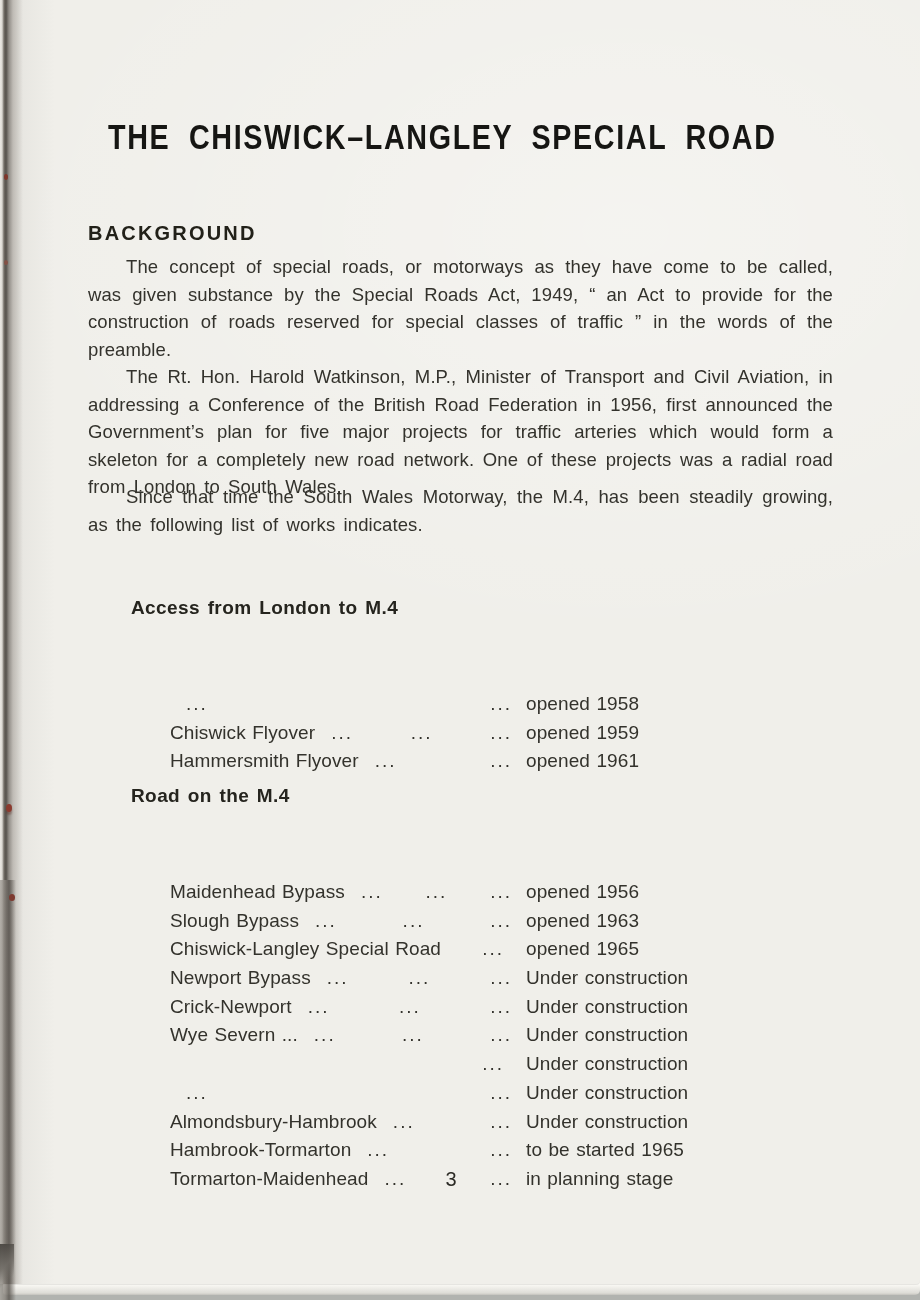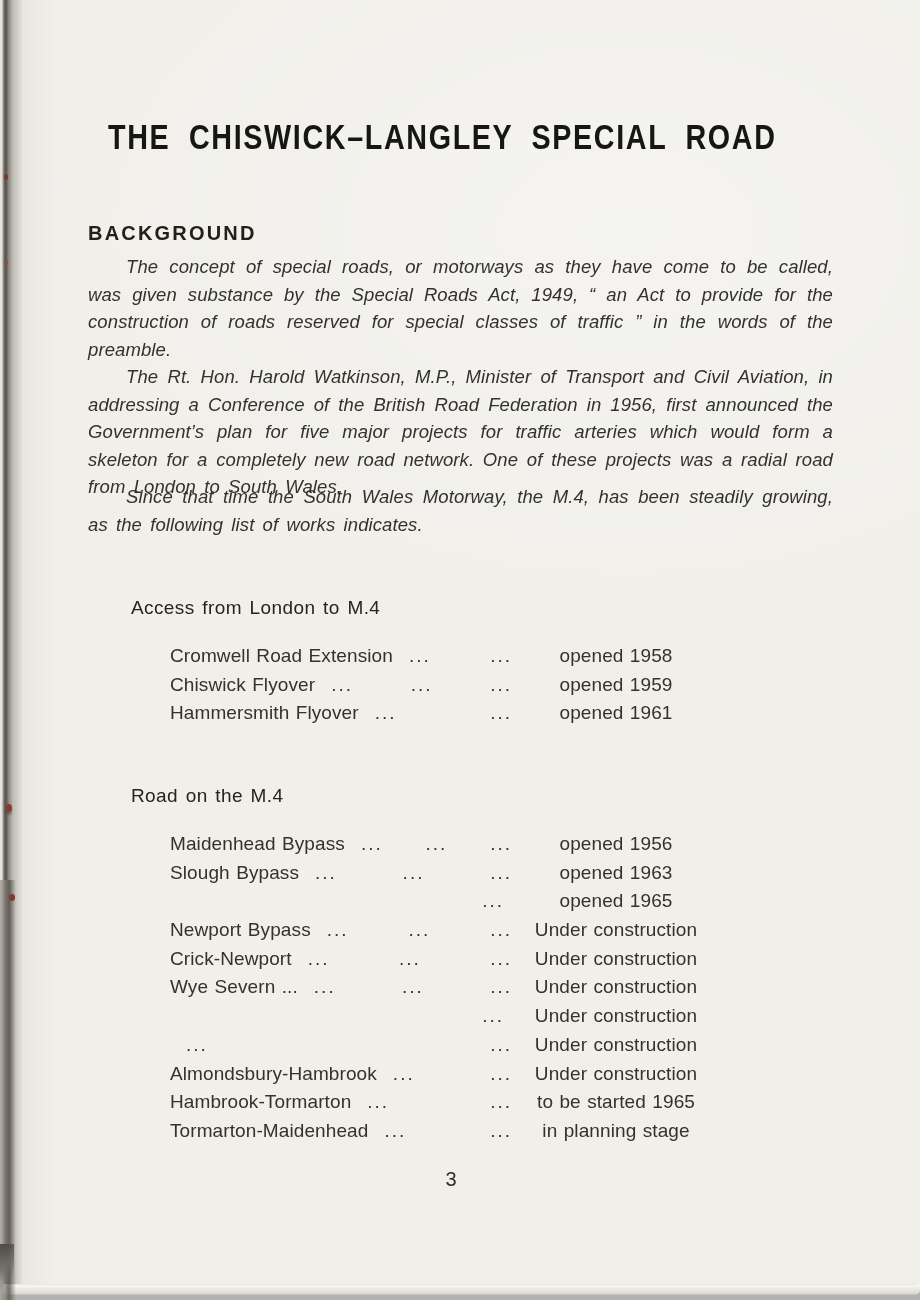--- a/index.html
+++ b/index.html
@@ -61,41 +61,41 @@
     letter-spacing:2px;word-spacing:11px;line-height:1;
     transform:scaleX(0.82);transform-origin:left center;
   }
   h2{
     position:absolute;top:222px;left:88px;
     font-size:20px;font-weight:bold;color:#222119;letter-spacing:2.2px;text-align:right;
   }
   p.body{
     position:absolute;left:88px;width:745px;
     font-size:18.5px;line-height:27.6px;color:#33322c;
-    text-align:justify;text-indent:38px;word-spacing:3px;letter-spacing:.1px;font-style:italic;
+    text-align:justify;text-indent:38px;word-spacing:3px;letter-spacing:.1px;
   }
   .p1{top:253px;} .p2{top:363px;} .p3{top:483px;}
   h3{
     position:absolute;left:131px;
-    font-size:19px;font-weight:normal;color:#25241e;letter-spacing:.4px;word-spacing:2px;
+    font-size:19px;font-weight:bold;color:#25241e;letter-spacing:.4px;word-spacing:2px;
   }
   .h-access{top:597px;} .h-work{top:785px;}
 
   
   .rows{position:absolute;left:170px;width:536px;}
   #access-rows{top:645px;} #work-rows{top:833px;}
   .list-row{
     display:flex;align-items:baseline;height:28.7px;
     font-size:19px;color:#33322c;letter-spacing:.1px;word-spacing:1px;white-space:nowrap;
   }
   .row-name{flex:none;}
   .row-leaders{flex:1;display:flex;justify-content:space-between;padding:0 14px 0 16px;min-width:0;overflow:hidden;}
   .row-leaders.single{justify-content:flex-end;padding-right:22px;}
   .row-leaders .g{letter-spacing:2px;}
-  .row-status{flex:none;width:180px;text-align:center;}
+  .row-status{flex:none;width:180px;text-align:left;margin-top:48px;}
 
   .pagenum{
     position:absolute;top:1168px;left:88px;width:726px;text-align:center;
     font-size:20px;color:#2b2a25;
   }
 </style>
 </head>
 <body>
 
 <div class="scan">
@@ -108,21 +108,20 @@
 
     <h2>BACKGROUND</h2>
 
     <p class="body p1">The concept of special roads, or motorways as they have come to be called, was given substance by the Special Roads Act, 1949, “ an Act to provide for the construction of roads reserved for special classes of traffic ” in the words of the preamble.</p>
     <p class="body p2">The Rt. Hon. Harold Watkinson, M.P., Minister of Transport and Civil Aviation, in addressing a Conference of the British Road Federation in 1956, first announced the Government’s plan for five major projects for traffic arteries which would form a skeleton for a completely new road network. One of these projects was a radial road from London to South Wales.</p>
     <p class="body p3">Since that time the South Wales Motorway, the M.4, has been steadily growing, as the following list of works indicates.</p>
 
     <h3 class="h-access">Access from London to M.4</h3>
     <div class="rows" id="access-rows">
   <div class="list-row">
-    <span class="row-name">Cromwell Road Extension</span>
     <span class="row-leaders">
             <span class="g">...</span>
             <span class="g">...</span>
           </span>
     <span class="row-status">opened 1958</span>
   </div>
 
   <div class="list-row">
     <span class="row-name">Chiswick Flyover</span>
     <span class="row-leaders">
@@ -159,20 +158,21 @@
     <span class="row-name">Slough Bypass</span>
     <span class="row-leaders">
             <span class="g">...</span>
             <span class="g">...</span>
             <span class="g">...</span>
           </span>
     <span class="row-status">opened 1963</span>
   </div>
 
   <div class="list-row">
+    <span class="row-name">Chiswick-Langley Special Road</span>
     <span class="row-leaders single">
             <span class="g">...</span>
           </span>
     <span class="row-status">opened 1965</span>
   </div>
 
   <div class="list-row">
     <span class="row-name">Newport Bypass</span>
     <span class="row-leaders">
             <span class="g">...</span>

